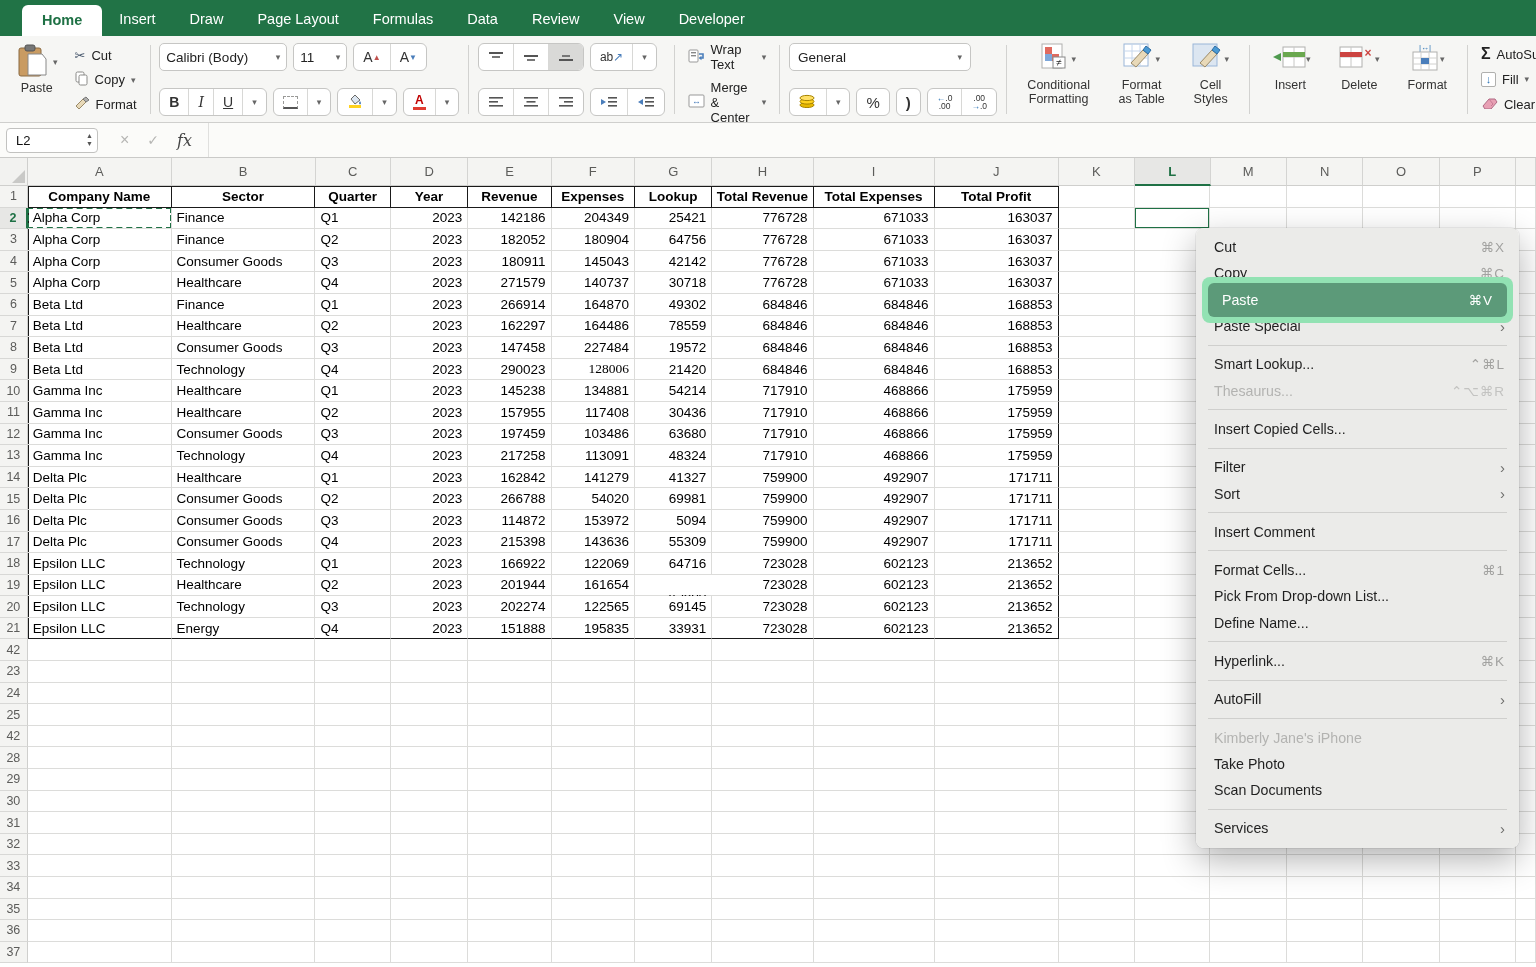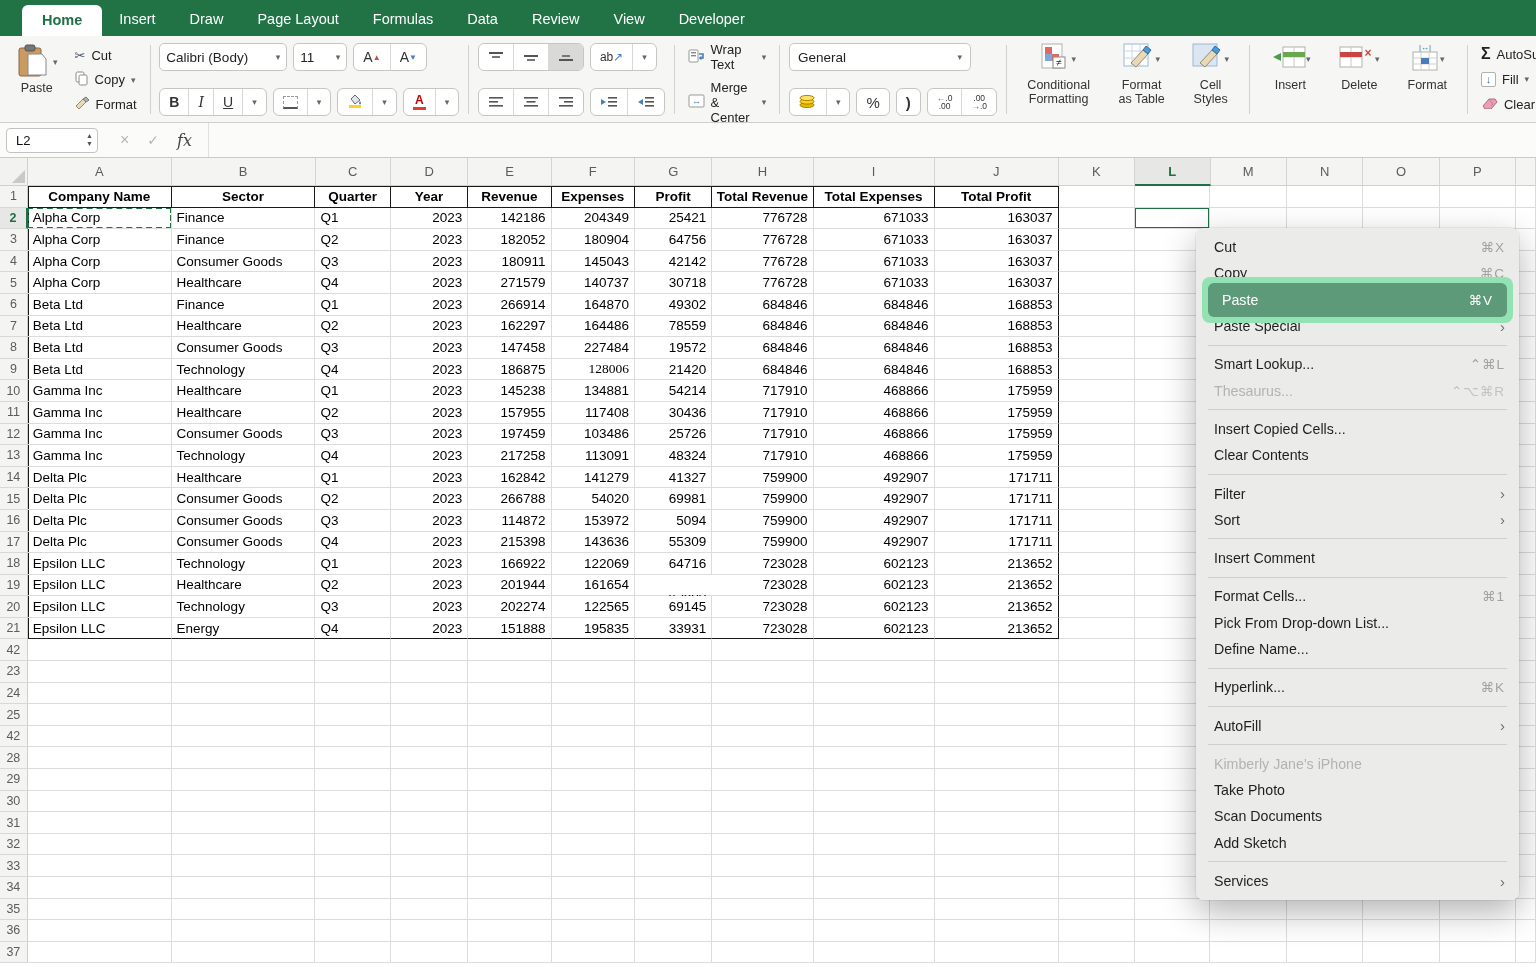--- a/index.html
+++ b/index.html
@@ -536,21 +536,21 @@
       <div class="colhdr" style="width: 20px;"></div>
     </div>
     <div class="grid-row">
       <div class="rowhdr">1</div>
       <div class="cell thdr bl-dark" style="width: 145px;">Company Name</div>
       <div class="cell thdr" style="width: 145px;">Sector</div>
       <div class="cell thdr" style="width: 76px;">Quarter</div>
       <div class="cell thdr" style="width: 78px;">Year</div>
       <div class="cell thdr" style="width: 84px;">Revenue</div>
       <div class="cell thdr" style="width: 84px;">Expenses</div>
-      <div class="cell thdr" style="width: 78px;">Profit</div>
+      <div class="cell thdr" style="width: 78px;">Lookup</div>
       <div class="cell thdr" style="width: 102px;">Total Revenue</div>
       <div class="cell thdr" style="width: 122px;">Total Expenses</div>
       <div class="cell thdr" style="width: 125px;">Total Profit</div>
       <div class="cell" style="width: 77px;"></div>
       <div class="cell" style="width: 76px;"></div>
       <div class="cell" style="width: 77px;"></div>
       <div class="cell" style="width: 77px;"></div>
       <div class="cell" style="width: 77px;"></div>
       <div class="cell" style="width: 77px;"></div>
       <div class="cell" style="width: 20px;"></div>
@@ -696,21 +696,21 @@
       <div class="cell" style="width: 77px;"></div>
       <div class="cell" style="width: 77px;"></div>
       <div class="cell" style="width: 20px;"></div>
     </div>
     <div class="grid-row">
       <div class="rowhdr">9</div>
       <div class="cell bl-dark" style="width: 145px;">Beta Ltd</div>
       <div class="cell" style="width: 145px;">Technology</div>
       <div class="cell" style="width: 76px;">Q4</div>
       <div class="cell num" style="width: 78px;">2023</div>
-      <div class="cell num" style="width: 84px;">186875</div>
+      <div class="cell num" style="width: 84px;">290023</div>
       <div class="cell num" style="width: 84px; font-family: Liberation Serif, serif;">128006</div>
       <div class="cell num" style="width: 78px;">21420</div>
       <div class="cell num" style="width: 102px;">684846</div>
       <div class="cell num" style="width: 122px;">684846</div>
       <div class="cell num br-dark" style="width: 125px;">168853</div>
       <div class="cell" style="width: 77px;"></div>
       <div class="cell" style="width: 76px;"></div>
       <div class="cell" style="width: 77px;"></div>
       <div class="cell" style="width: 77px;"></div>
       <div class="cell" style="width: 77px;"></div>
@@ -758,21 +758,21 @@
       <div class="cell" style="width: 20px;"></div>
     </div>
     <div class="grid-row">
       <div class="rowhdr">12</div>
       <div class="cell bl-dark" style="width: 145px;">Gamma Inc</div>
       <div class="cell" style="width: 145px;">Consumer Goods</div>
       <div class="cell" style="width: 76px;">Q3</div>
       <div class="cell num" style="width: 78px;">2023</div>
       <div class="cell num" style="width: 84px;">197459</div>
       <div class="cell num" style="width: 84px;">103486</div>
-      <div class="cell num" style="width: 78px;">25726</div>
+      <div class="cell num" style="width: 78px;">63680</div>
       <div class="cell num" style="width: 102px;">717910</div>
       <div class="cell num" style="width: 122px;">468866</div>
       <div class="cell num br-dark" style="width: 125px;">175959</div>
       <div class="cell" style="width: 77px;"></div>
       <div class="cell" style="width: 76px;"></div>
       <div class="cell" style="width: 77px;"></div>
       <div class="cell" style="width: 77px;"></div>
       <div class="cell" style="width: 77px;"></div>
       <div class="cell" style="width: 77px;"></div>
       <div class="cell" style="width: 20px;"></div>
@@ -1285,23 +1285,20 @@
       <span class="shortcut">⌃⌘L</span>
     </div>
     <div class="ctx-item disabled">
       <span>Thesaurus...</span>
       <span class="shortcut">⌃⌥⌘R</span>
     </div>
     <div class="ctx-sep"></div>
     <div class="ctx-item">
       <span>Insert Copied Cells...</span>
     </div>
-    <div class="ctx-item">
-      <span>Clear Contents</span>
-    </div>
     <div class="ctx-sep"></div>
     <div class="ctx-item">
       <span>Filter</span>
       <span class="chev">›</span>
     </div>
     <div class="ctx-item">
       <span>Sort</span>
       <span class="chev">›</span>
     </div>
     <div class="ctx-sep"></div>
@@ -1332,21 +1329,18 @@
     <div class="ctx-sep"></div>
     <div class="ctx-item disabled">
       <span>Kimberly Jane's iPhone</span>
     </div>
     <div class="ctx-item">
       <span>Take Photo</span>
     </div>
     <div class="ctx-item">
       <span>Scan Documents</span>
     </div>
-    <div class="ctx-item">
-      <span>Add Sketch</span>
-    </div>
     <div class="ctx-sep"></div>
     <div class="ctx-item">
       <span>Services</span>
       <span class="chev">›</span>
     </div>
   </div>
 
 </body></html>

